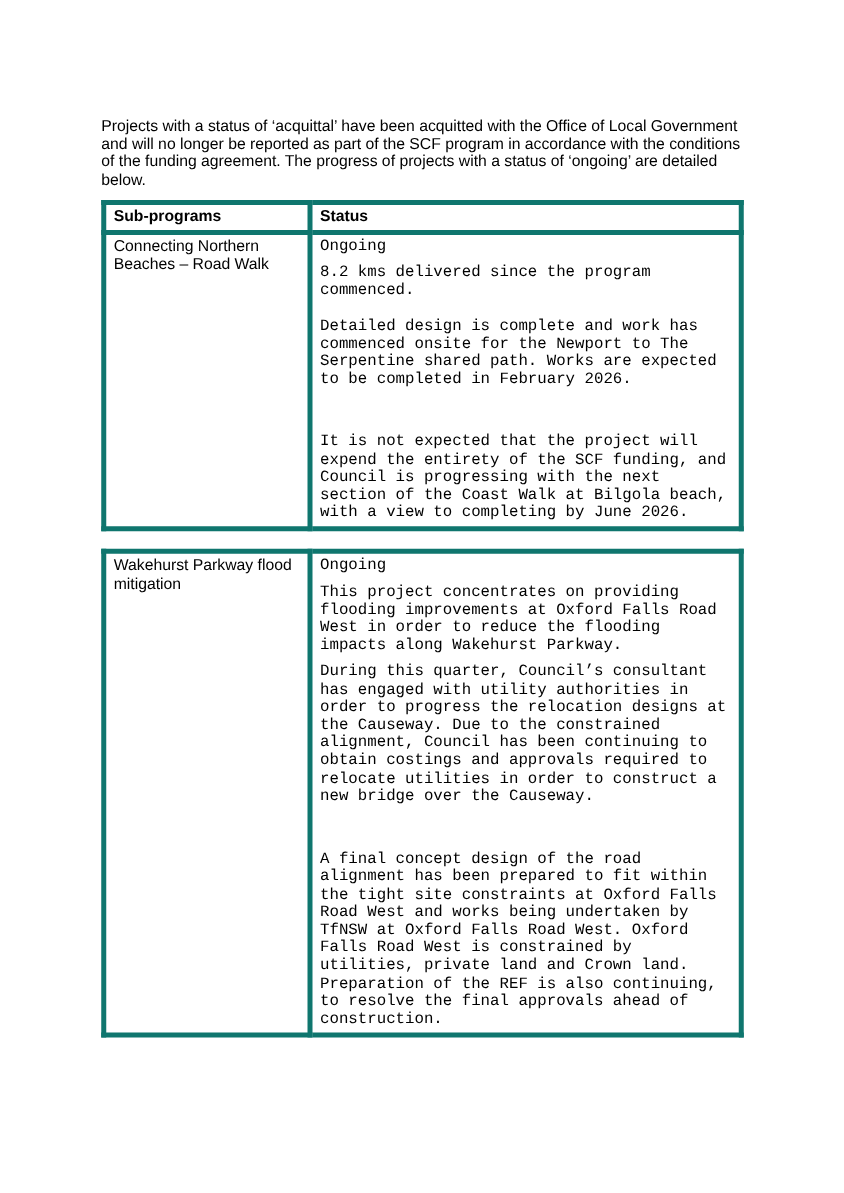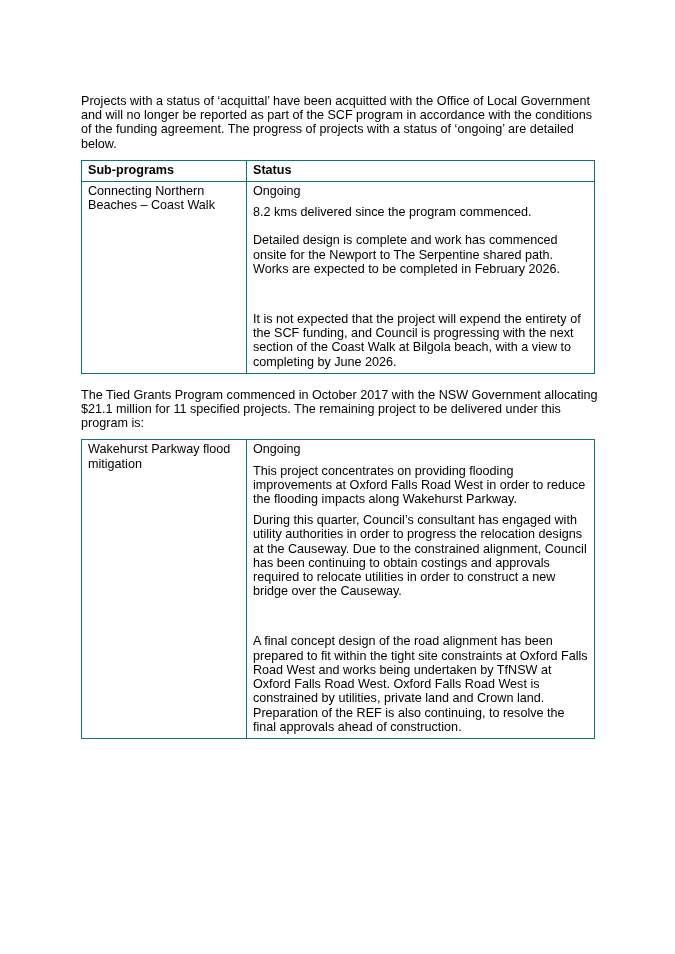--- a/index.html
+++ b/index.html
@@ -10,26 +10,26 @@
   }
   .page { position: absolute; left: 81px; top: 94px; width: 520px; }
   p { margin: 0; }
   .para { margin-bottom: 9px; }
   .heading { font-weight: bold; margin-bottom: 9px; }
   table {
     border-collapse: collapse; width: 514px; margin-bottom: 14px;
     table-layout: fixed;
   }
   td, th {
-    border: 1px solid #0f766e; vertical-align: top; text-align: left;
+    border: 4px solid #0f766e; vertical-align: top; text-align: left;
     padding: 2px 6px 3px 6px;
   }
   th { font-weight: bold; padding-top: 2px; padding-bottom: 4px; }
   col.c1 { width: 165px; }
-  .status-block { margin-bottom: 7px; }
+  .status-block { margin-bottom: 7px; font-family: Liberation Mono, monospace; }
   .status-block:last-child { margin-bottom: 1px; margin-top: 36px; }
   .gap-large { margin-bottom: 14px; }
 </style>
 </head>
 <body>
 
 <div class="page">
 
   <p class="para">Projects with a status of ‘acquittal’ have been acquitted with the Office of Local Government and will no longer be reported as part of the SCF program in accordance with the conditions of the funding agreement. The progress of projects with a status of ‘ongoing’ are detailed below.</p>
 
@@ -38,32 +38,31 @@
     <colgroup>
         <col class="c1">
         <col>
       </colgroup>
     <tbody>
         <tr>
       <th>Sub-programs</th>
       <th>Status</th>
     </tr>
     <tr>
-      <td>Connecting Northern Beaches – Coast Walk</td>
+      <td>Connecting Northern Beaches – Road Walk</td>
       <td>
         <p class="status-block">Ongoing</p>
         <p class="status-block gap-large">8.2 kms delivered since the program commenced.</p>
         <p class="status-block">Detailed design is complete and work has commenced onsite for the Newport to The Serpentine shared path. Works are expected to be completed in February 2026.</p>
         <p class="status-block">It is not expected that the project will expend the entirety of the SCF funding, and Council is progressing with the next section of the Coast Walk at Bilgola beach, with a view to completing by June 2026.</p>
       </td>
     </tr>
   </tbody>
     </table>
 
-  <p class="para">The Tied Grants Program commenced in October 2017 with the NSW Government allocating $21.1 million for 11 specified projects. The remaining project to be delivered under this program is:</p>
 
   <table>
     <colgroup>
         <col class="c1">
         <col>
       </colgroup>
     <tbody>
     <tr>
       <td>Wakehurst Parkway flood mitigation</td>
       <td>

